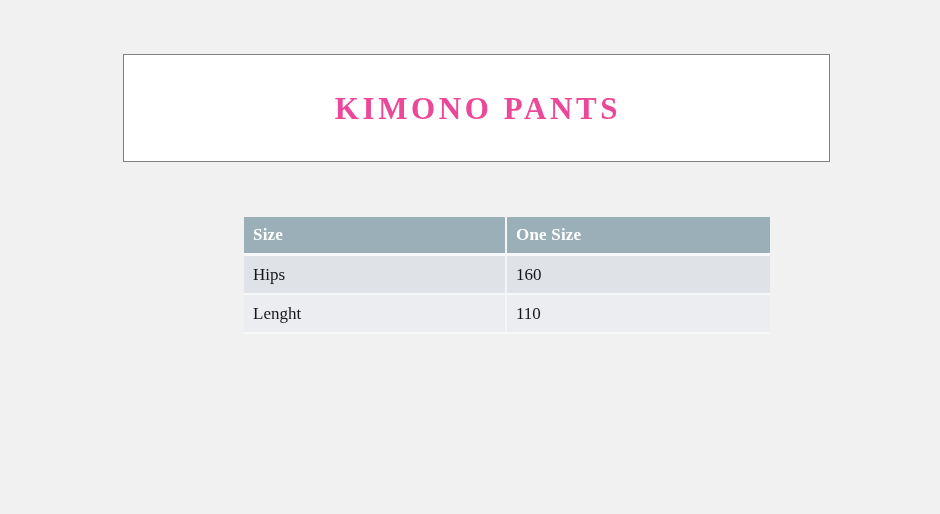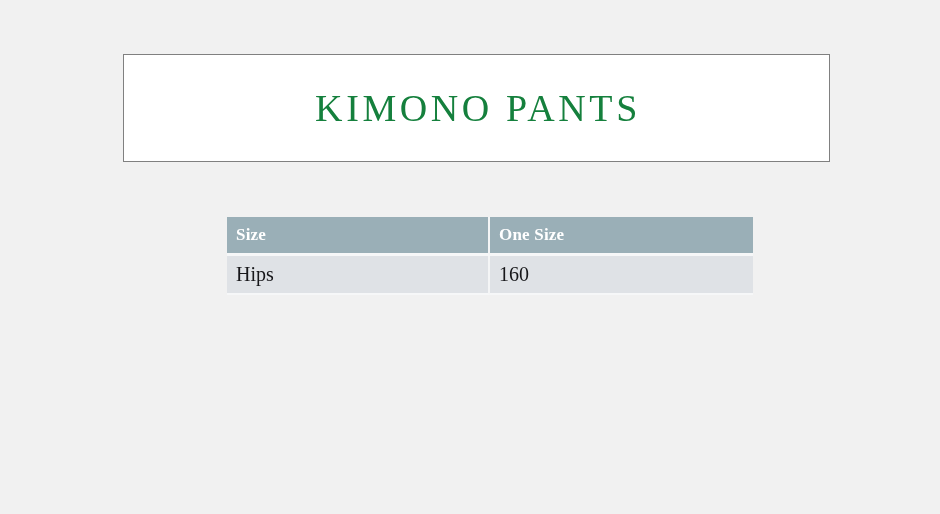--- a/index.html
+++ b/index.html
@@ -24,33 +24,34 @@
     height: 108px;
     background: #ffffff;
     border: 1px solid #808080;
     box-sizing: border-box;
     display: flex;
     align-items: center;
     justify-content: center;
   }
   .title-text {
     font-family: "Liberation Serif", serif;
-    font-size: 38px;
+    font-size: 31px;
     letter-spacing: 3.6px;
-    color: #15803d;
+    color: #ec4899;
     text-transform: uppercase;
     white-space: nowrap;
     line-height: 1;
     padding-left: 3px;
+    font-weight: bold;
   }
 
   
   .size-table {
     position: absolute;
-    left: 227px;
+    left: 244px;
     top: 217px;
     width: 526px;
     border-collapse: separate;
     border-spacing: 0;
     table-layout: fixed;
   }
   .size-table th,
   .size-table td {
     padding: 0 0 0 9px;
     margin: 0;
@@ -71,21 +72,21 @@
     letter-spacing: 0.2px;
     border-right: 2px solid #f4f5f6;
     border-bottom: 3px solid #f6f7f8;
   }
   .size-table thead th.last {
     border-right: none;
   }
 
   .size-table tbody td {
     height: 39px;
-    font-size: 20px;
+    font-size: 17px;
     color: #17171a;
     border-right: 2px solid #f4f5f6;
     border-bottom: 2px solid #f6f7f8;
   }
   .size-table tbody td.last {
     border-right: none;
   }
   .size-table tbody tr.row-even td { background: #dfe2e6; }
   .size-table tbody tr.row-odd  td { background: #ecedf0; }
 </style>
@@ -105,14 +106,18 @@
     <tr>
       <th>Size</th>
       <th class="last">One Size</th>
     </tr>
   </thead>
   <tbody>
     <tr class="row-even">
       <td>Hips</td>
       <td class="last">160</td>
     </tr>
+    <tr class="row-odd">
+      <td>Lenght</td>
+      <td class="last">110</td>
+    </tr>
   </tbody>
 </table>
 
 </body></html>

